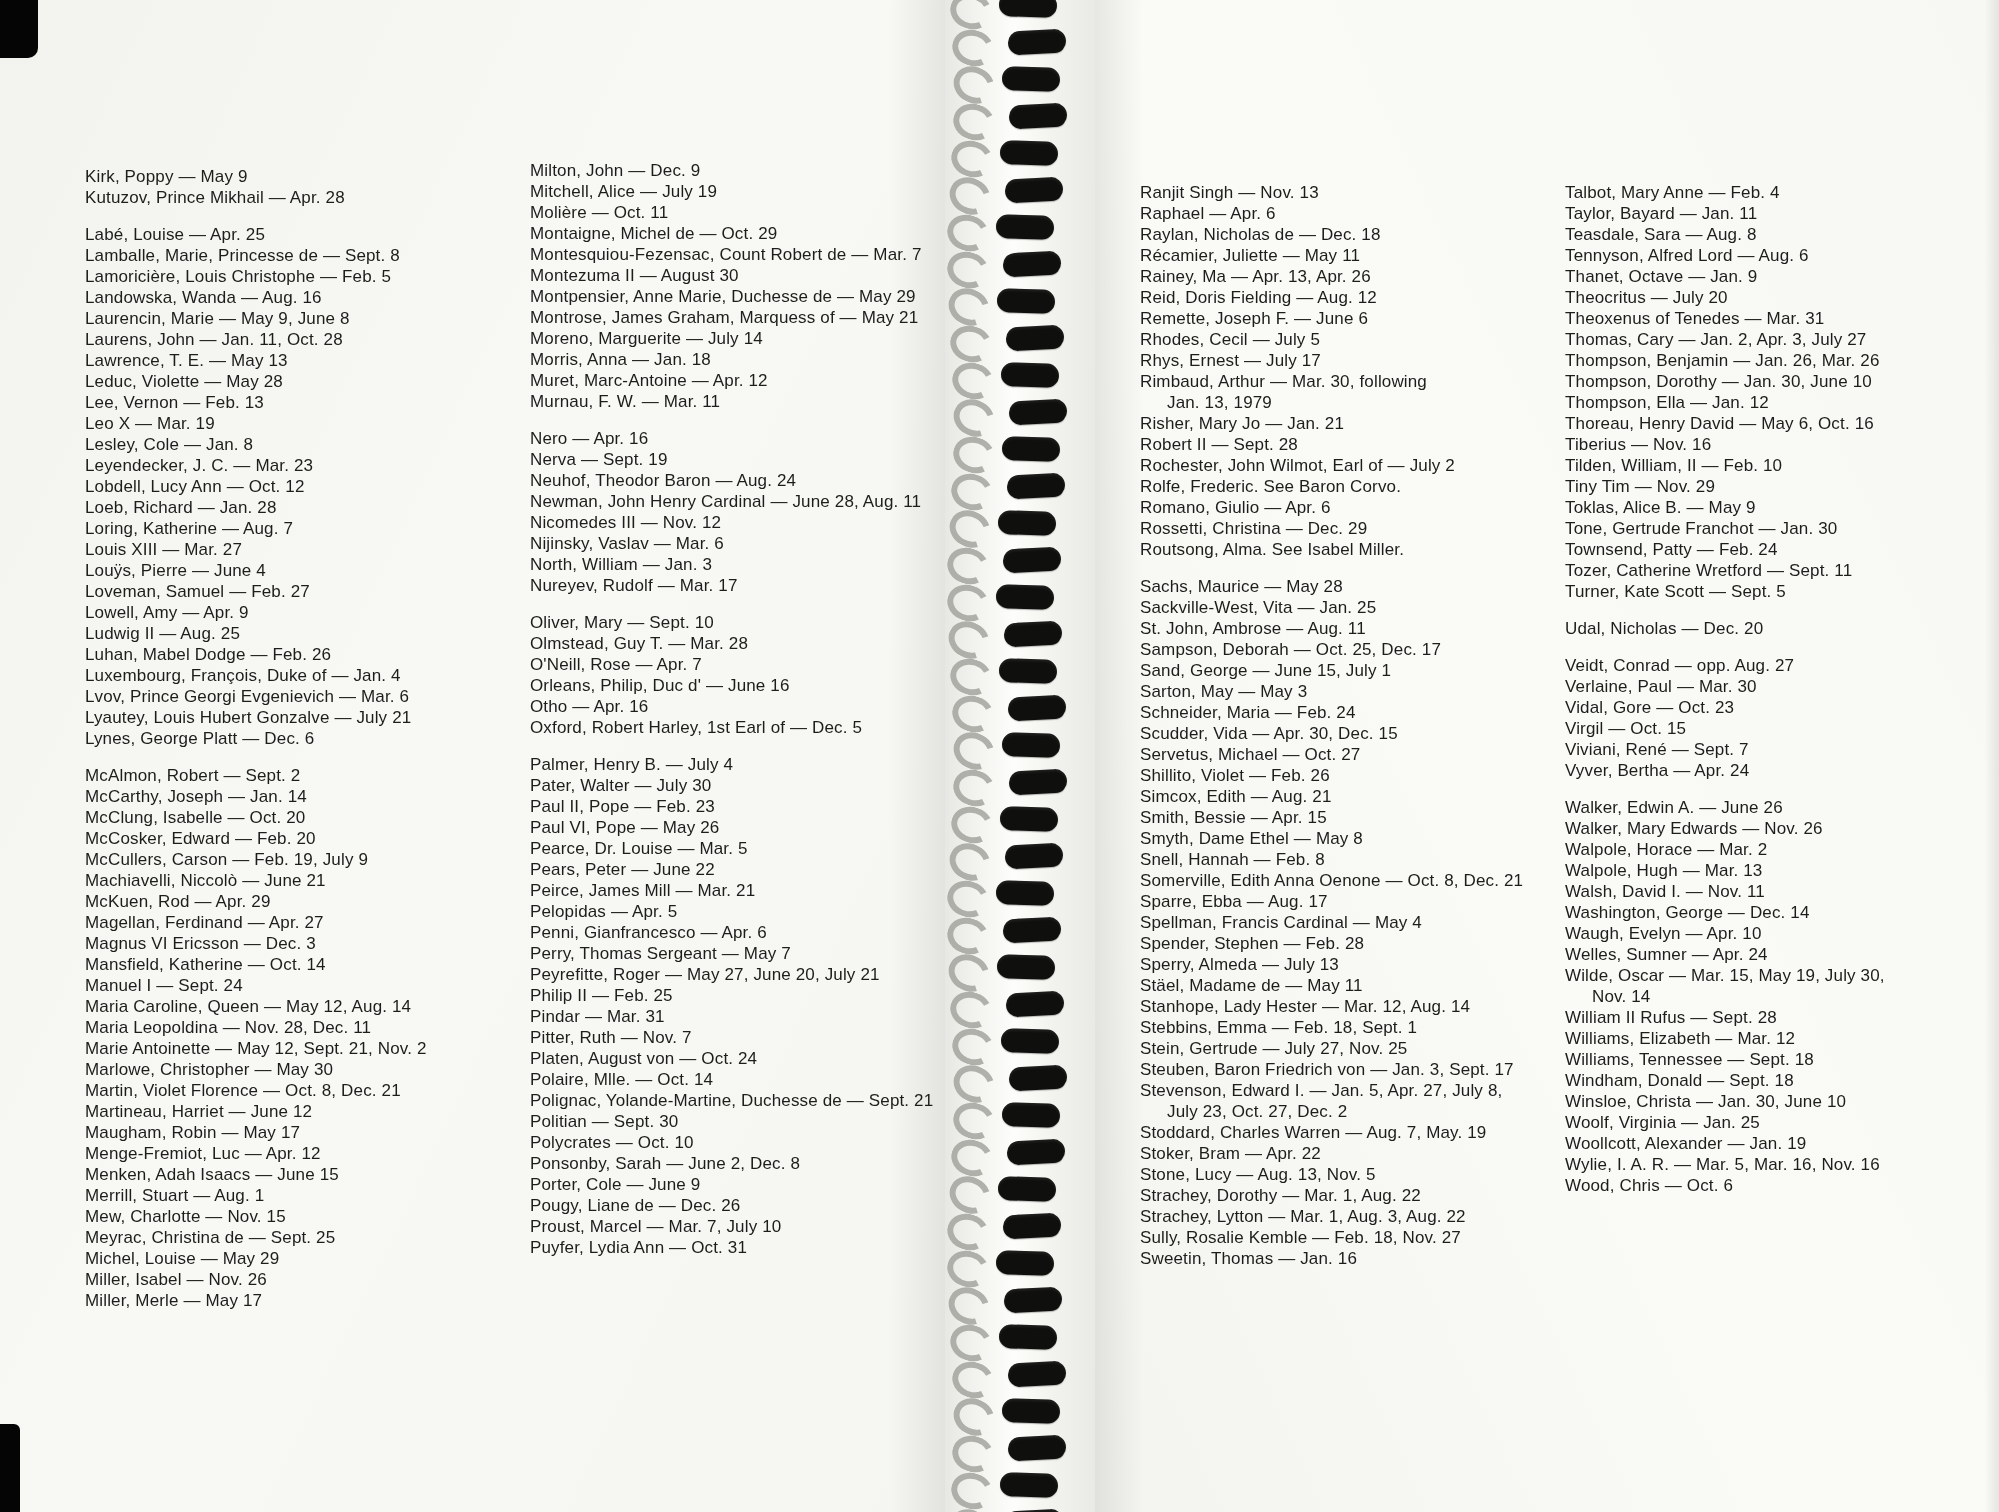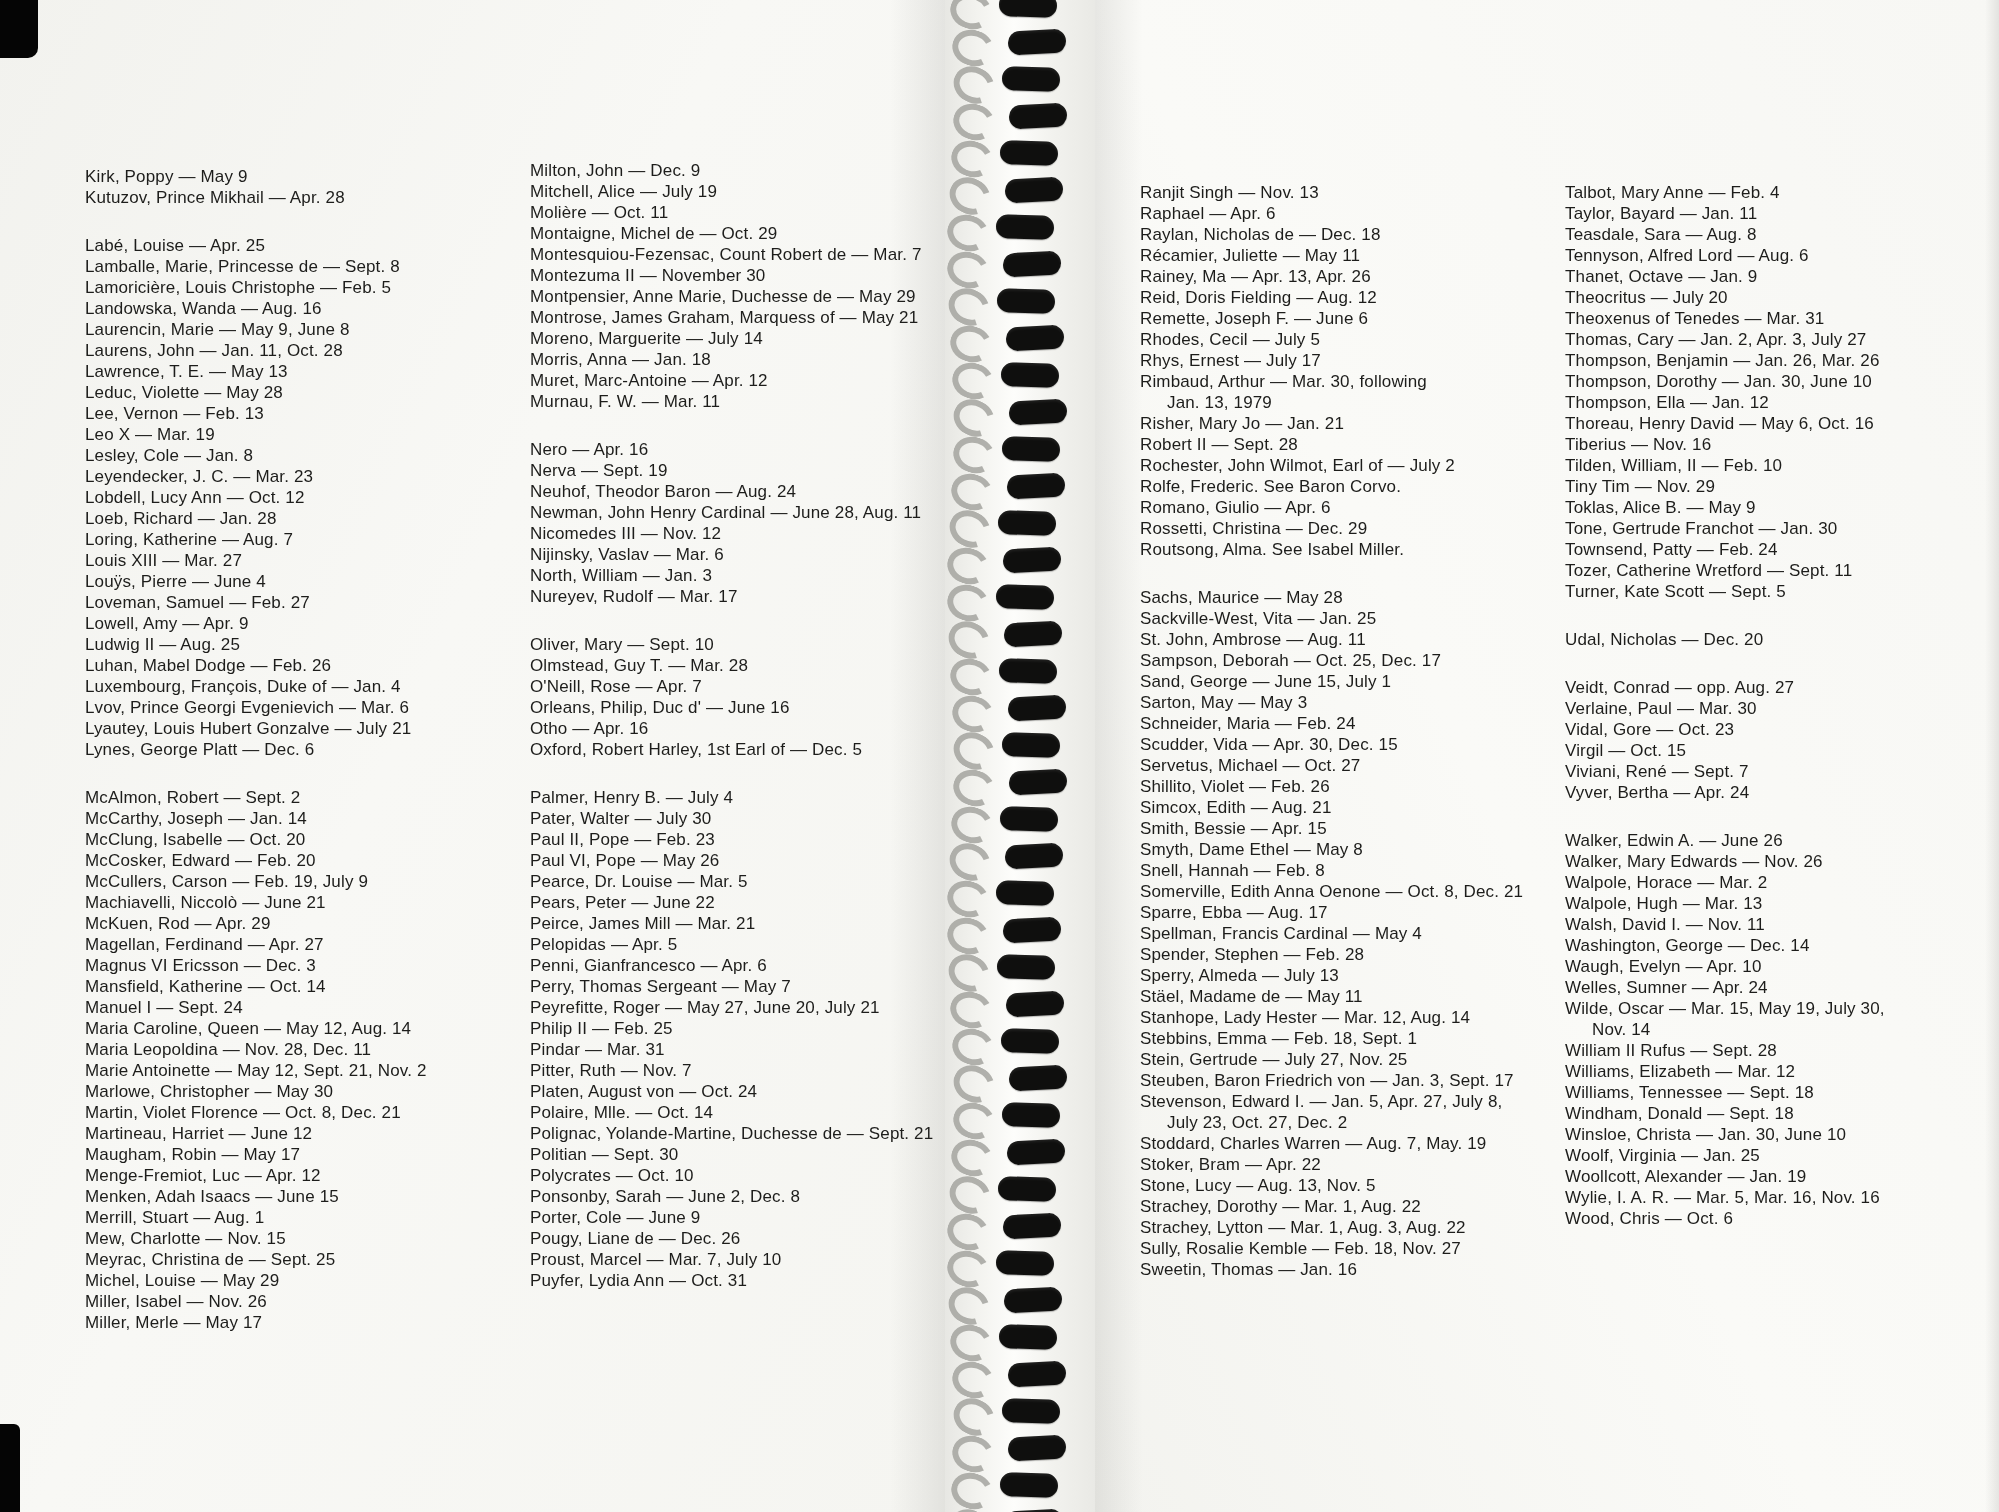--- a/index.html
+++ b/index.html
@@ -58,21 +58,21 @@
   .col {
     position:absolute;
     font-size:17px; line-height:21px;
     color:#1d1d1b; letter-spacing:.15px;
     font-weight:400;
   }
   .entry {
     white-space:pre-line;           
     padding-left:27px; text-indent:-27px;  
   }
-  .group + .group { margin-top:27px; }
+  .group + .group { margin-top:16px; }
 
   #col-1 { left:85px;   top:166px; width:450px; }
   #col-2 { left:530px;  top:160px; width:435px; }
   #col-3 { left:1140px; top:182px; width:440px; }
   #col-4 { left:1565px; top:182px; width:430px; }
 
   
   .artifact { position:absolute; background:#050505; }
   .artifact-tl { left:0; top:0; width:38px; height:58px; border-bottom-right-radius:10px; }
   .artifact-bl { left:0; top:1424px; width:20px; height:88px; border-top-right-radius:6px; }
@@ -147,21 +147,21 @@
       <div class="entry">Miller, Merle — May 17</div>
     </div>
   </div>
 <div id="col-2" class="col">
     <div class="group">
       <div class="entry">Milton, John — Dec. 9</div>
       <div class="entry">Mitchell, Alice — July 19</div>
       <div class="entry">Molière — Oct. 11</div>
       <div class="entry">Montaigne, Michel de — Oct. 29</div>
       <div class="entry">Montesquiou-Fezensac, Count Robert de — Mar. 7</div>
-      <div class="entry">Montezuma II — November 30</div>
+      <div class="entry">Montezuma II — August 30</div>
       <div class="entry">Montpensier, Anne Marie, Duchesse de — May 29</div>
       <div class="entry">Montrose, James Graham, Marquess of — May 21</div>
       <div class="entry">Moreno, Marguerite — July 14</div>
       <div class="entry">Morris, Anna — Jan. 18</div>
       <div class="entry">Muret, Marc-Antoine — Apr. 12</div>
       <div class="entry">Murnau, F. W. — Mar. 11</div>
     </div>
     <div class="group">
       <div class="entry">Nero — Apr. 16</div>
       <div class="entry">Nerva — Sept. 19</div>

